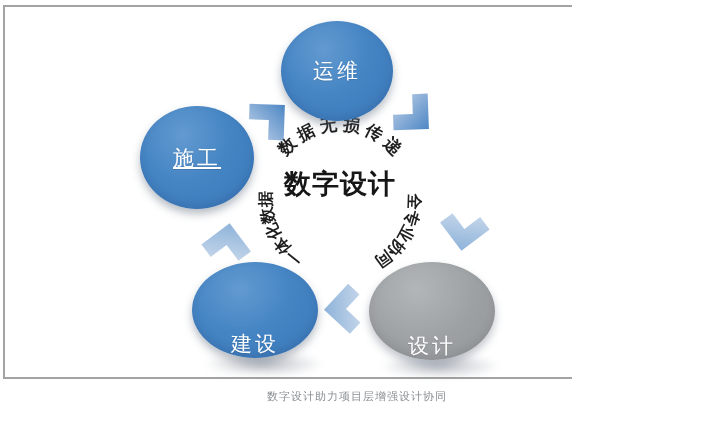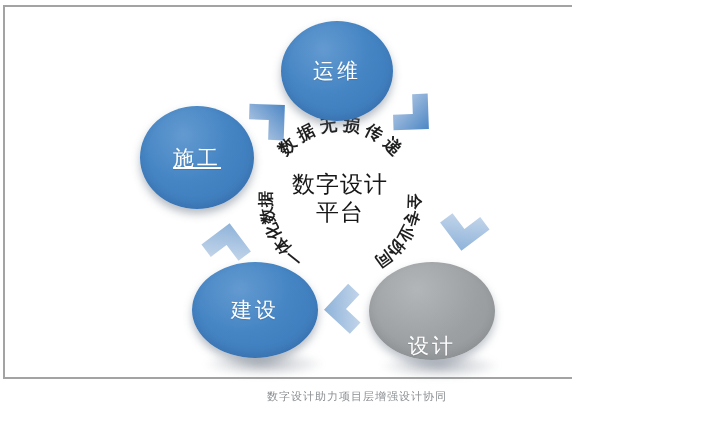--- a/index.html
+++ b/index.html
@@ -23,34 +23,34 @@
     box-shadow:0 5px 9px rgba(95,108,125,.45), inset 0 -4px 8px rgba(0,0,60,.10);
   }
   .node.gray{
     background:radial-gradient(ellipse at 38% 28%, #b3b6b9 0%, #9da0a3 55%, #94979a 100%);
     box-shadow:0 5px 9px rgba(95,108,125,.40), inset 0 -4px 8px rgba(0,0,0,.08);
     align-items:flex-end;
   }
   .node-yunwei  {left:281px;top:21px; width:112px;height:100px;}
   .node-shigong {left:140px;top:106px;width:114px;height:103px;text-decoration:underline;}
   .node-jianguan{left:424px;top:112px;width:114px;height:102px;}
-  .node-jianshe {left:192px;top:262px;width:126px;height:96px;}
+  .node-jianshe {left:192px;top:262px;width:126px;height:96px;align-items:flex-end;}
   .node-sheji   {left:369px;top:262px;width:126px;height:98px;}
   
   .floor-shadow{
     position:absolute;border-radius:50%;z-index:1;
     background:radial-gradient(ellipse, rgba(88,98,114,.42) 0%, rgba(88,98,114,0) 70%);
     filter:blur(3px);
   }
   .shadow-jianshe{left:203px;top:351px;width:122px;height:26px;}
   .shadow-sheji  {left:379px;top:353px;width:122px;height:26px;}
   
   .center-label{
     position:absolute;left:250px;top:170px;width:180px;z-index:2;
-    text-align:center;font-size:23px;font-weight:normal;color:#161616;
+    text-align:center;font-size:27px;font-weight:bold;color:#161616;
     line-height:28px;letter-spacing:1px;
   }
   
   .arc-anchor{position:absolute;left:340px;top:199px;width:0;height:0;z-index:2;}
   .arc-char{
     position:absolute;left:-10px;top:-10px;width:20px;height:20px;line-height:20px;
     text-align:center;font-weight:bold;color:#1e1e1e;white-space:nowrap;
   }
   
   .arrows{position:absolute;left:0;top:0;z-index:2;pointer-events:none;}
@@ -106,21 +106,20 @@
   </div>
   <div class="node blue node-jianshe">
     <span>建设</span>
   </div>
   <div class="node blue node-shigong">
     <span>施工</span>
   </div>
 
   <div class="center-label">
     <div>数字设计</div>
-    <div>平台</div>
   </div>
 
   <div class="arc-anchor">
       <span class="arc-char" style="font-size: 17px; transform: rotate(-45deg) translate(0px, -74px);">数</span>
       <span class="arc-char" style="font-size: 17px; transform: rotate(-27deg) translate(0px, -74px);">据</span>
       <span class="arc-char" style="font-size: 17px; transform: rotate(-9deg) translate(0px, -74px);">无</span>
       <span class="arc-char" style="font-size: 17px; transform: rotate(9deg) translate(0px, -74px);">损</span>
       <span class="arc-char" style="font-size: 17px; transform: rotate(27deg) translate(0px, -74px);">传</span>
       <span class="arc-char" style="font-size: 17px; transform: rotate(45deg) translate(0px, -74px);">递</span>
     </div>

